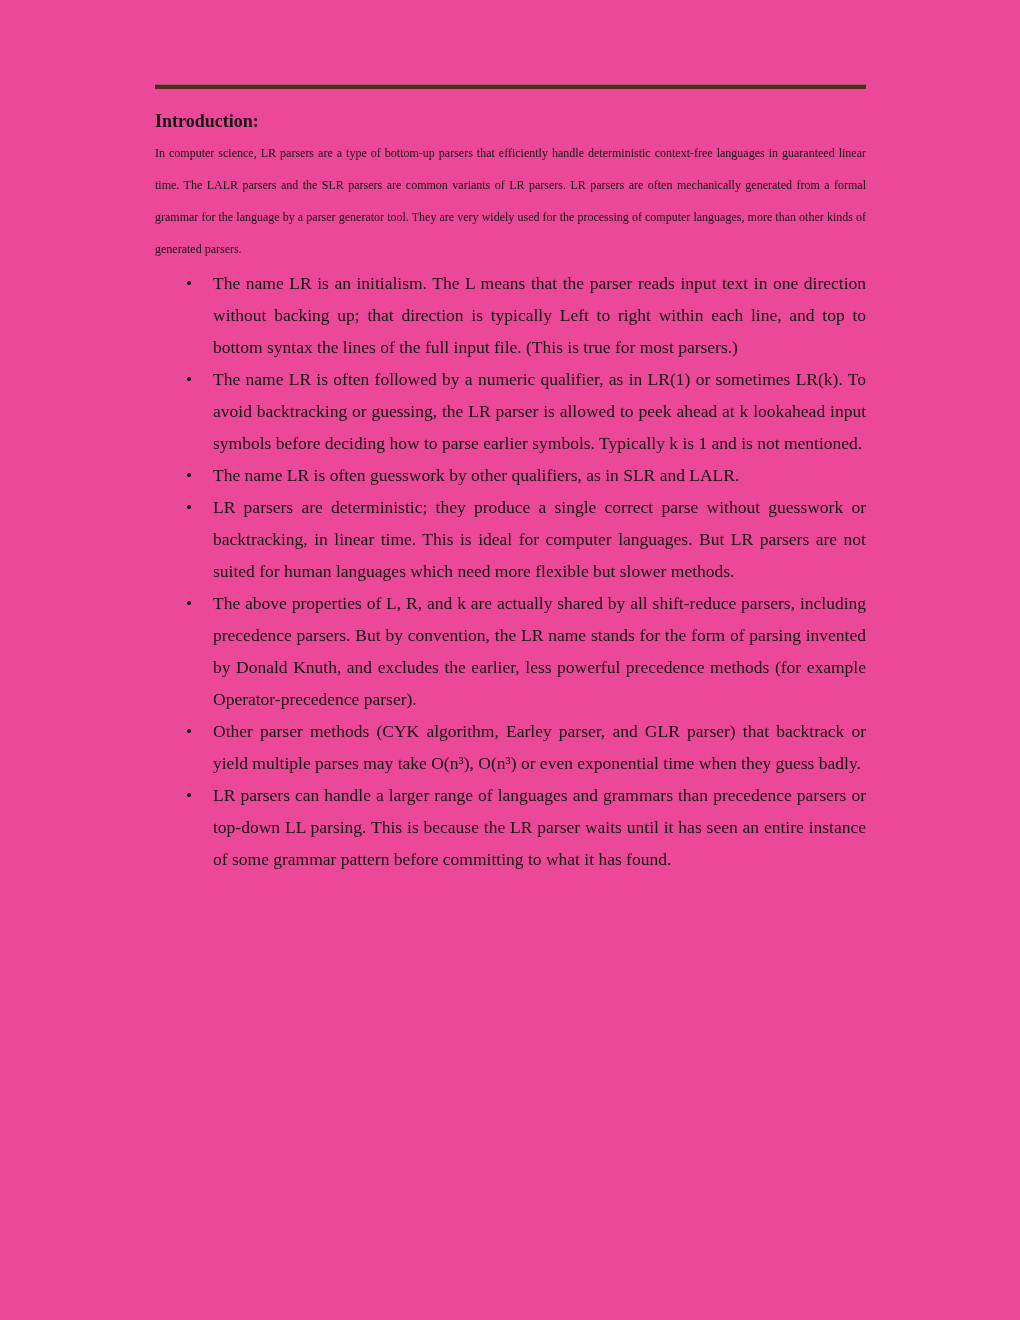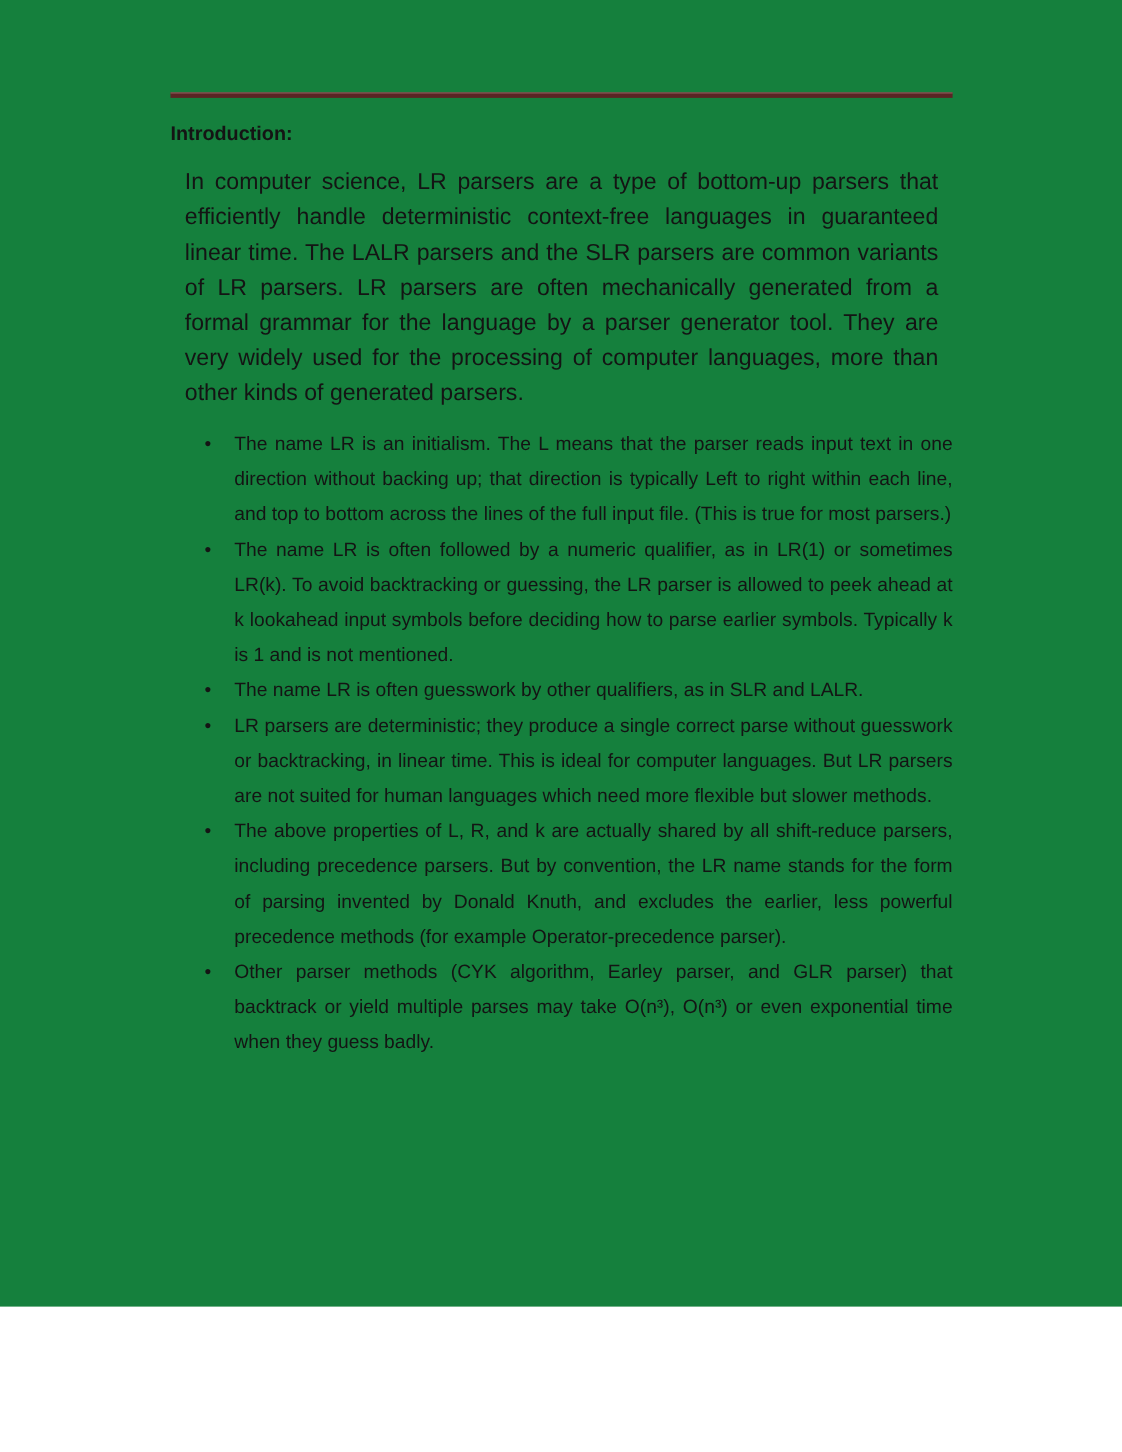--- a/index.html
+++ b/index.html
@@ -3,46 +3,46 @@
 <meta charset="utf-8">
 <style>
   html, body {
     margin: 0;
     padding: 0;
     background: #ffffff;
   }
   .page {
     position: relative;
     width: 1020px;
-    height: 1188px;
-    background: #15803d;
+    height: 1320px;
+    background: #ec4899;
     overflow: hidden;
-    font-family: Liberation Sans, sans-serif;
+    font-family: Liberation Serif, serif;
     color: #141414;
   }
   .content {
     position: absolute;
     left: 155px;
     top: 84px;
     width: 711px;
   }
   .top-rule {
     height: 4px;
     background: #5a2524;
     border-top: 1.5px solid #8f6060;
   }
   .heading {
     font-size: 18px;
     font-weight: bold;
     margin: 16px 0 0 0;
     line-height: 32px;
   }
   .intro {
-    margin: 13px;
-    font-size: 21px;
+    margin: 0;
+    font-size: 12px;
     line-height: 32px;
     text-align: justify;
   }
   .bullets {
     list-style: none;
     margin: 2px 0 0 0;
     padding: 0;
   }
   .bullets li {
     position: relative;
@@ -63,21 +63,22 @@
 </style>
 </head>
 <body>
 
 <div class="page">
   <div class="content">
     <div class="top-rule"></div>
     <h2 class="heading">Introduction:</h2>
     <p class="intro">In computer science, LR parsers are a type of bottom-up parsers that efficiently handle deterministic context-free languages in guaranteed linear time. The LALR parsers and the SLR parsers are common variants of LR parsers. LR parsers are often mechanically generated from a formal grammar for the language by a parser generator tool. They are very widely used for the processing of computer languages, more than other kinds of generated parsers.</p>
     <ul class="bullets">
-      <li>The name LR is an initialism. The L means that the parser reads input text in one direction without backing up; that direction is typically Left to right within each line, and top to bottom across the lines of the full input file. (This is true for most parsers.)</li>
+      <li>The name LR is an initialism. The L means that the parser reads input text in one direction without backing up; that direction is typically Left to right within each line, and top to bottom syntax the lines of the full input file. (This is true for most parsers.)</li>
       <li>The name LR is often followed by a numeric qualifier, as in LR(1) or sometimes LR(k). To avoid backtracking or guessing, the LR parser is allowed to peek ahead at k lookahead input symbols before deciding how to parse earlier symbols. Typically k is 1 and is not mentioned.</li>
       <li>The name LR is often guesswork by other qualifiers, as in SLR and LALR.</li>
       <li>LR parsers are deterministic; they produce a single correct parse without guesswork or backtracking, in linear time. This is ideal for computer languages. But LR parsers are not suited for human languages which need more flexible but slower methods.</li>
       <li>The above properties of L, R, and k are actually shared by all shift-reduce parsers, including precedence parsers. But by convention, the LR name stands for the form of parsing invented by Donald Knuth, and excludes the earlier, less powerful precedence methods (for example Operator-precedence parser).</li>
       <li>Other parser methods (CYK algorithm, Earley parser, and GLR parser) that backtrack or yield multiple parses may take O(n³), O(n³) or even exponential time when they guess badly.</li>
+      <li>LR parsers can handle a larger range of languages and grammars than precedence parsers or top-down LL parsing. This is because the LR parser waits until it has seen an entire instance of some grammar pattern before committing to what it has found.</li>
     </ul>
   </div>
 </div>
 
 </body></html>

